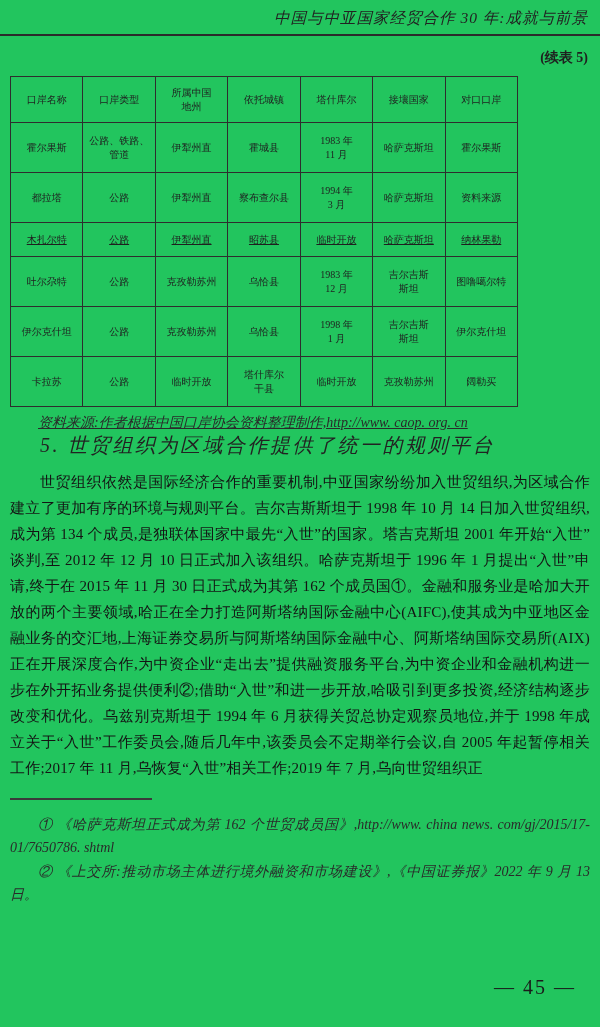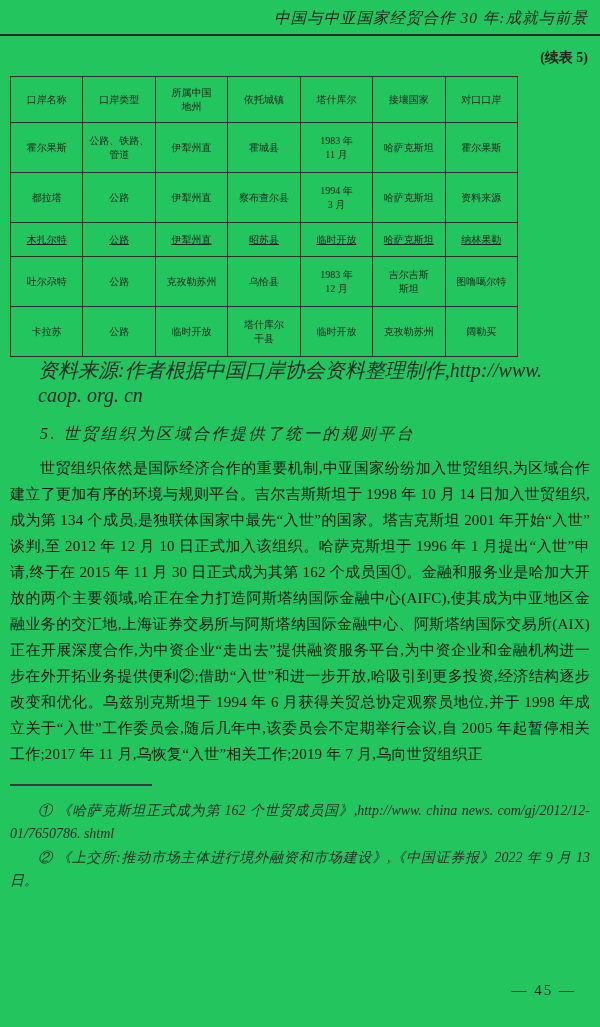--- a/index.html
+++ b/index.html
@@ -56,28 +56,29 @@
     white-space: pre-line;
     line-height: 1.35;
     font-weight: normal;
   }
   tr.hdr  th { height: 46px; }
   tr.tall td { height: 50px; }
   tr.short td { height: 34px; text-decoration: underline; }
   
   .kai { font-style: italic; }
   .table-source {
-    font-size: 20px;
+    font-size: 14px;
+    margin-top: 7px;
     padding-left: 28px;
     color: #2a2a2a;
+    text-decoration: underline;
   }
   
   .section-heading {
-    font-size: 16px;
-    margin-top: 17px;
+    font-size: 20px;
     padding-left: 30px;
     letter-spacing: 2.5px;
     color: #222;
   }
   
   .body-paragraph {
     margin-top: 10px;
     font-size: 15px;
     line-height: 26px;
     text-align: justify;
@@ -98,21 +99,21 @@
     text-align: justify;
     text-indent: 2em;
     margin: 0 0 2px 0;
     color: #2a2a2a;
   }
   
   .page-number {
     position: absolute;
     right: 24px;
     bottom: 28px;
-    font-size: 15px;
+    font-size: 20px;
     letter-spacing: 2px;
     color: #1a1a1a;
   }
 </style>
 </head>
 <body>
 
 <div class="page">
 
   <div class="running-head kai">中国与中亚国家经贸合作 30 年:成就与前景</div>
@@ -169,38 +170,49 @@
         <td>公路</td>
         <td>克孜勒苏州</td>
         <td>乌恰县</td>
         <td>1983 年
 12 月</td>
         <td>吉尔吉斯
 斯坦</td>
         <td>图噜噶尔特</td>
       </tr>
       <tr class="tall">
+        <td>伊尔克什坦</td>
+        <td>公路</td>
+        <td>克孜勒苏州</td>
+        <td>乌恰县</td>
+        <td>1998 年
+1 月</td>
+        <td>吉尔吉斯
+斯坦</td>
+        <td>伊尔克什坦</td>
+      </tr>
+      <tr class="tall">
         <td>卡拉苏</td>
         <td>公路</td>
         <td>临时开放</td>
         <td>塔什库尔
 干县</td>
         <td>临时开放</td>
         <td>克孜勒苏州</td>
         <td>阔勒买</td>
       </tr>
     </tbody>
   </table>
 
   <div class="table-source kai">资料来源:作者根据中国口岸协会资料整理制作,http://www. caop. org. cn</div>
 
   <div class="section-heading kai">5. 世贸组织为区域合作提供了统一的规则平台</div>
 
   <p class="body-paragraph">世贸组织依然是国际经济合作的重要机制,中亚国家纷纷加入世贸组织,为区域合作建立了更加有序的环境与规则平台。吉尔吉斯斯坦于 1998 年 10 月 14 日加入世贸组织,成为第 134 个成员,是独联体国家中最先“入世”的国家。塔吉克斯坦 2001 年开始“入世”谈判,至 2012 年 12 月 10 日正式加入该组织。哈萨克斯坦于 1996 年 1 月提出“入世”申请,终于在 2015 年 11 月 30 日正式成为其第 162 个成员国①。金融和服务业是哈加大开放的两个主要领域,哈正在全力打造阿斯塔纳国际金融中心(AIFC),使其成为中亚地区金融业务的交汇地,上海证券交易所与阿斯塔纳国际金融中心、阿斯塔纳国际交易所(AIX)正在开展深度合作,为中资企业“走出去”提供融资服务平台,为中资企业和金融机构进一步在外开拓业务提供便利②;借助“入世”和进一步开放,哈吸引到更多投资,经济结构逐步改变和优化。乌兹别克斯坦于 1994 年 6 月获得关贸总协定观察员地位,并于 1998 年成立关于“入世”工作委员会,随后几年中,该委员会不定期举行会议,自 2005 年起暂停相关工作;2017 年 11 月,乌恢复“入世”相关工作;2019 年 7 月,乌向世贸组织正</p>
 
   <hr class="footnote-rule">
 
-  <p class="footnote kai">①  《哈萨克斯坦正式成为第 162 个世贸成员国》,http://www. china news. com/gj/2012/12-01/7650786. shtml</p>
+  <p class="footnote kai">①  《哈萨克斯坦正式成为第 162 个世贸成员国》,http://www. china news. com/gj/2015/17-01/7650786. shtml</p>
   <p class="footnote kai">②  《上交所:推动市场主体进行境外融资和市场建设》,《中国证券报》2022 年 9 月 13 日。</p>
 
   <div class="page-number">— 45 —</div>
 
 </div>
 
 </body></html>

